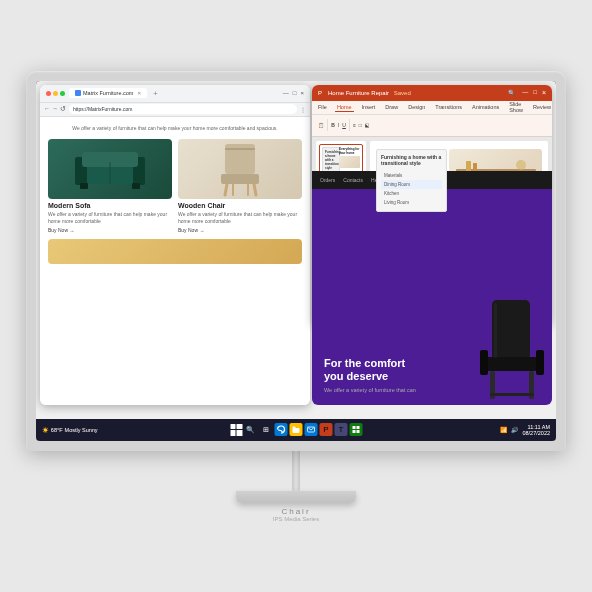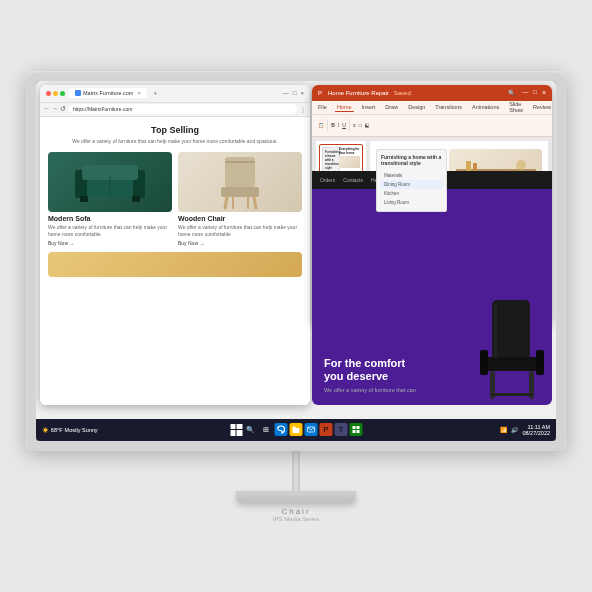--- a/index.html
+++ b/index.html
@@ -562,21 +562,20 @@
                 <span>←</span>
                   <span>→</span>
                   <span style="font-size:7px;">↺</span>
               </div>
               <div class="address-input">
                 <span class="address-text">https://MatrixFurniture.com</span>
               </div>
               <span class="search-icon-small">⋮</span>
             </div>
             <div class="browser-content">
-              <div class="site-title">Top Selling</div>
               <div class="site-subtitle">We offer a variety of furniture that can help make your home more comfortable and spacious.</div>
               <div class="product-grid">
 
                 <div class="product-card">
                   <div class="product-img sofa-img">
 
                     <svg width="80" height="58" viewBox="0 0 80 58">
                       <rect x="5" y="25" width="70" height="22" rx="3" fill="#1a5a4a"></rect>
                       <rect x="5" y="20" width="12" height="28" rx="2" fill="#0d3d2d"></rect>
                       <rect x="63" y="20" width="12" height="28" rx="2" fill="#0d3d2d"></rect>

